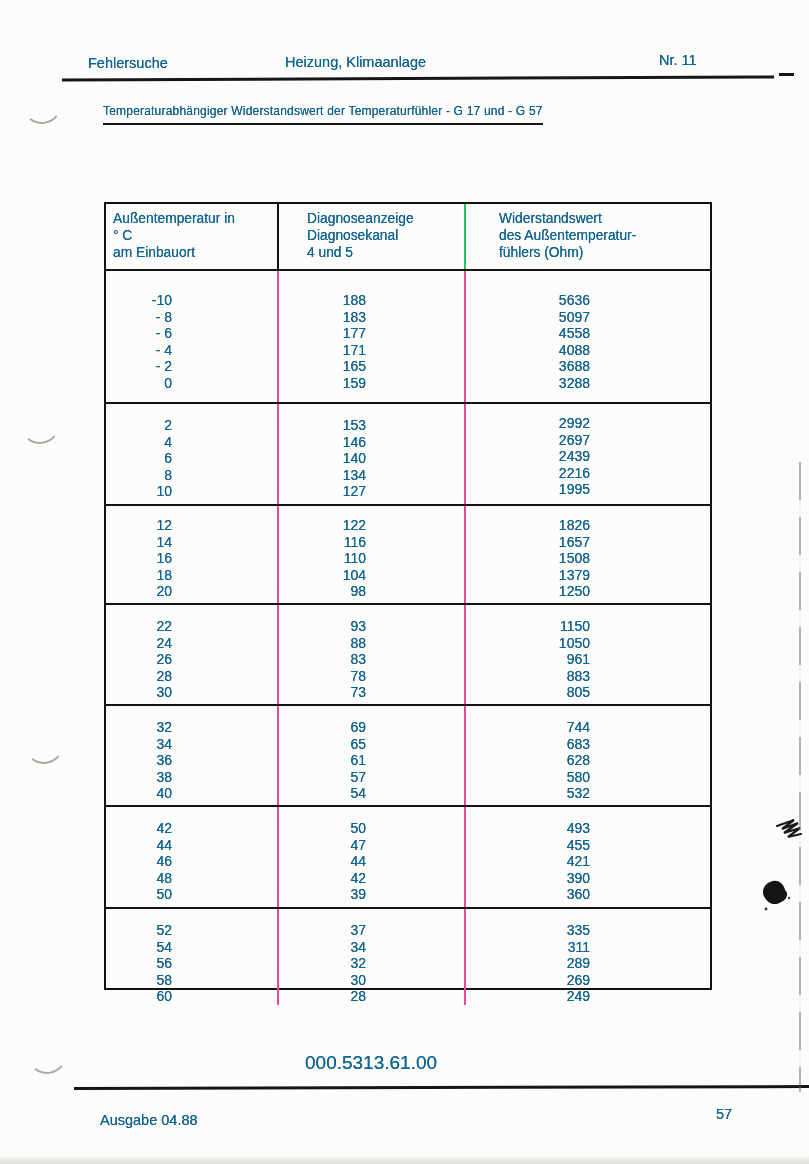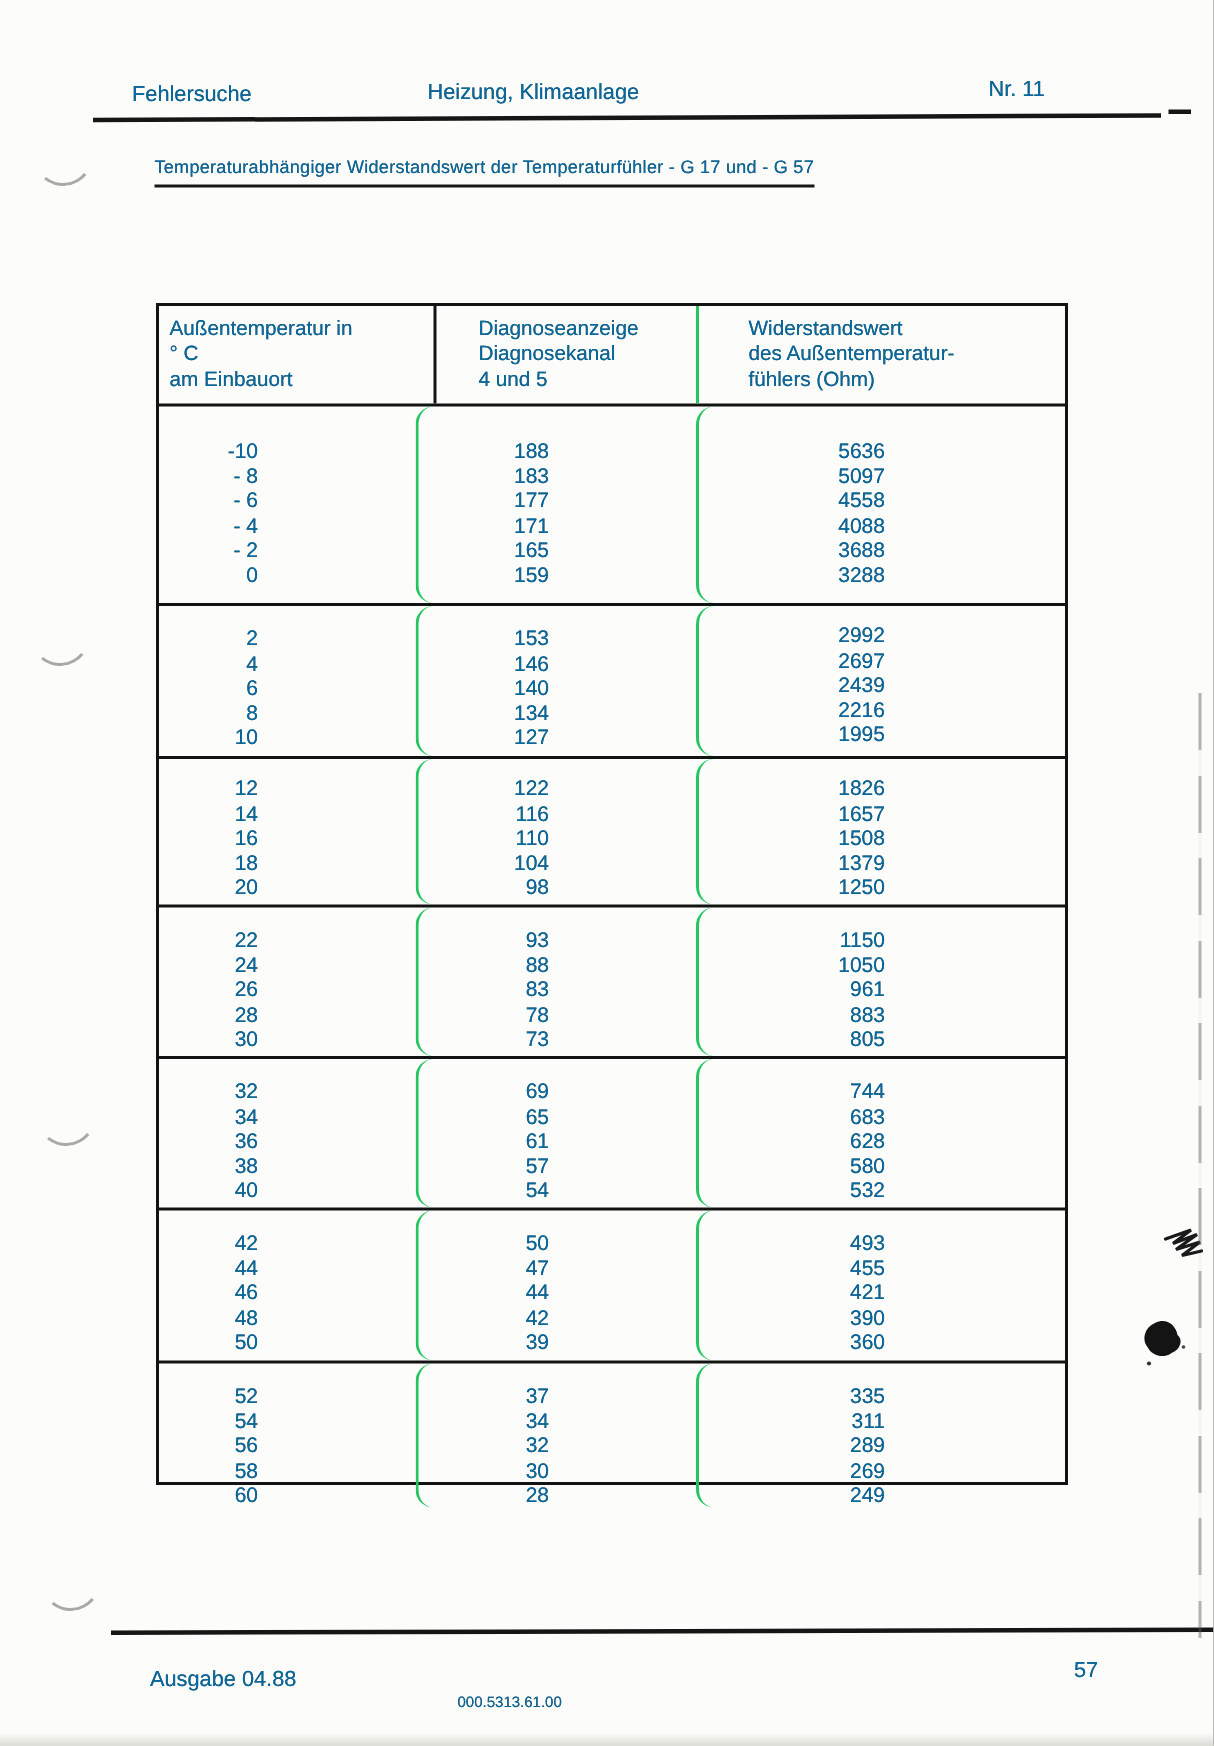--- a/index.html
+++ b/index.html
@@ -27,34 +27,34 @@
   
   #table{
     position:absolute;left:104px;top:202px;width:608px;
     border:2px solid #131313;
     box-sizing:border-box;
   }
   .trow{display:grid;grid-template-columns:171px 187px 1fr;box-sizing:border-box;}
   #thead{height:65px;}
   .hcell{font-size:13.8px;line-height:17.2px;white-space:pre-line;padding-top:6px;box-sizing:border-box;text-shadow:0 0 .35px rgba(20,20,20,.75);}
   .hc1{padding-left:7px;}
-  .hc2{padding-left:28px;border-left:2px solid #131313;margin-left:12px;}
+  .hc2{padding-left:28px;border-left:2px solid #131313;}
   .hc3{padding-left:33px;border-left:2px solid #22c55e;}
   .tgroup{display:grid;grid-template-columns:171px 187px 1fr;border-top:2px solid #131313;box-sizing:border-box;}
   .tcol{box-sizing:border-box;}
-  .tcol2,.tcol3{border-left:2px solid #22c55e;border-radius:12px;}
+  .tcol2,.tcol3{border-left:2px solid #ec4899;}
   .val{display:block;font-size:14px;line-height:16.6px;white-space:pre;text-align:right;text-shadow:0 0 .35px rgba(20,20,20,.75);}
   .tcol1 .val{width:66px;}
   .tcol2 .val{width:87px;}
   .tcol3 .val{width:124px;}
 
   
   #ftr-rule{position:absolute;left:74px;top:1086px;width:735px;height:3px;background:#161616;transform:rotate(-0.15deg);}
   #ftr-edition{left:100px;top:1112px;font-size:14.5px;}
-  #ftr-docnum{left:305px;top:1130px;font-size:10px;}
+  #ftr-docnum{left:305px;top:1052px;font-size:19px;}
   #ftr-page{left:716px;top:1106px;font-size:14.5px;}
 
   
   .punch{position:absolute;width:36px;height:36px;border:2px solid transparent;border-bottom-color:#a9a9a6;border-radius:50%;transform:rotate(-6deg);}
   #punch1{left:22px;top:84px;}
   #punch2{left:20px;top:404px;}
   #punch3{left:24px;top:724px;}
   #punch4{left:27px;top:1034px;}
   #edge-line{position:absolute;left:799px;top:462px;width:1.5px;height:630px;
     background:repeating-linear-gradient(to bottom,rgba(90,90,90,.45) 0 38px,rgba(90,90,90,.05) 38px 55px);}

